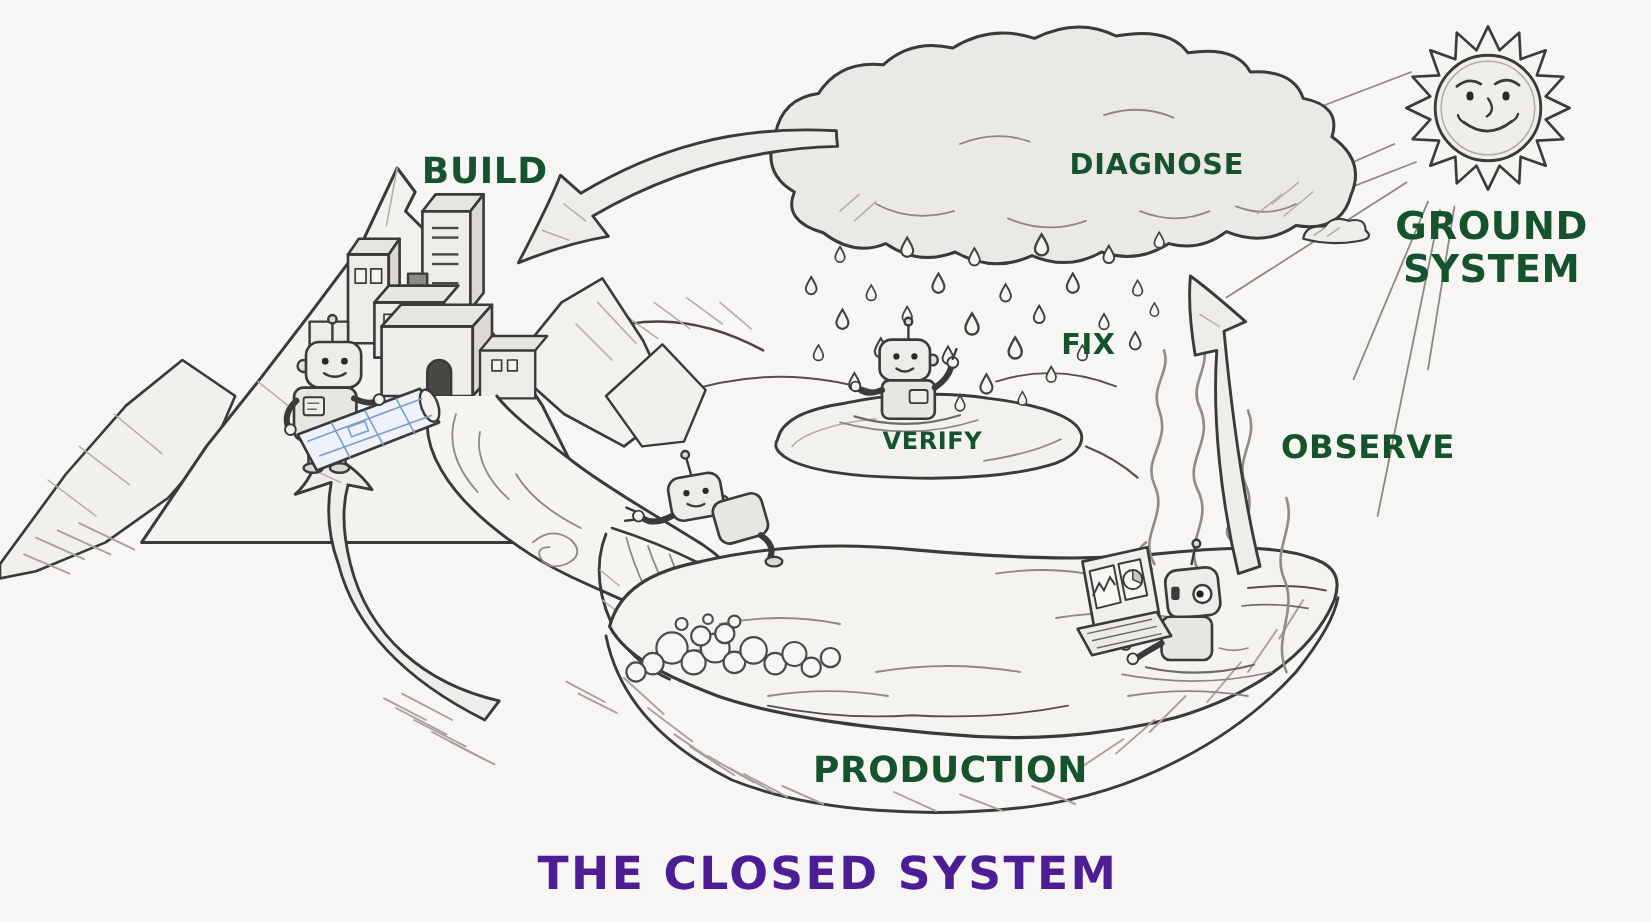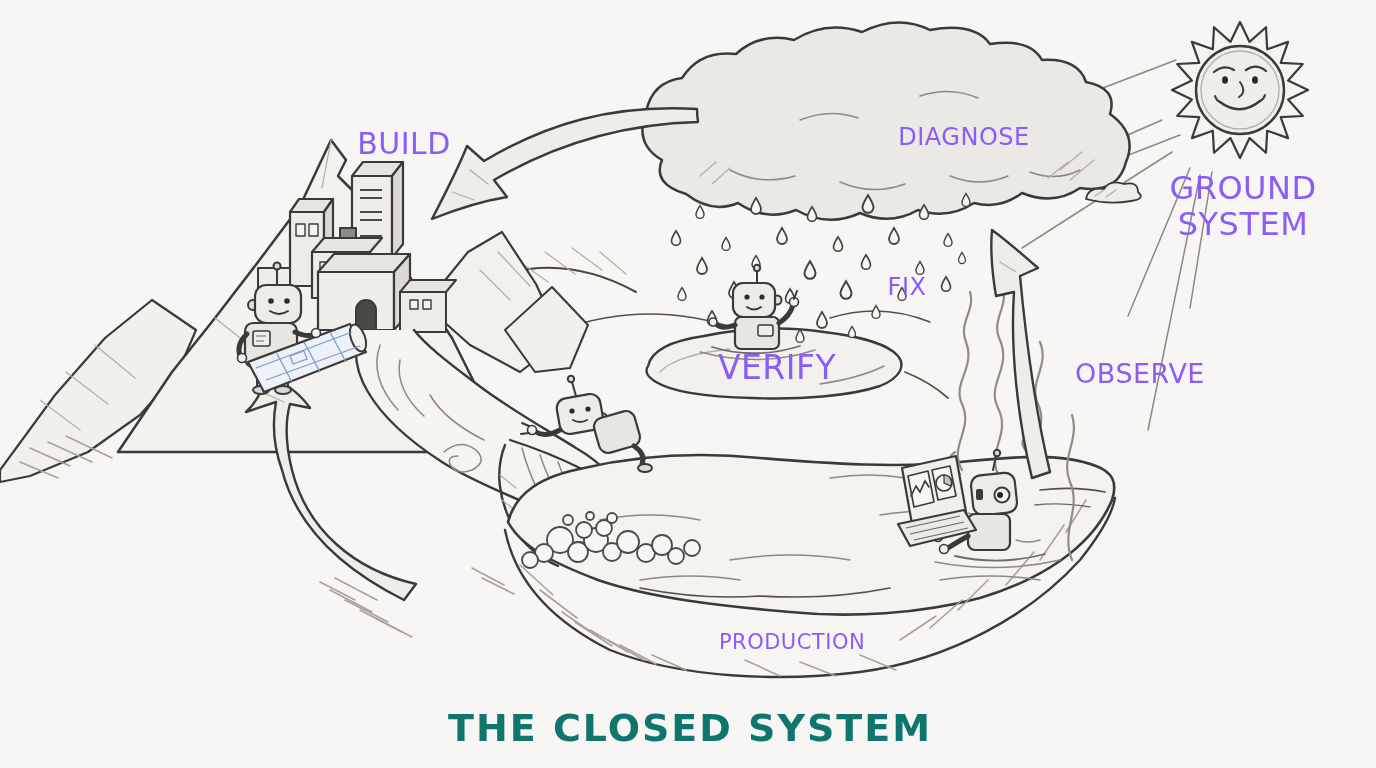--- a/index.html
+++ b/index.html
@@ -1,22 +1,22 @@
 <!DOCTYPE html>
 <html><head>
 <meta charset="utf-8">
 <style>
   html,body{margin:0;padding:0;background:#f7f6f4;}
   .stage{position:relative;width:1376px;height:768px;background:#f7f6f4;overflow:hidden;
          font-family:"DejaVu Sans","Liberation Sans",sans-serif;}
   .stage svg{position:absolute;left:0;top:0;}
-  .lbl{position:absolute;transform:translate(-50%,-50%);font-weight:400;color:#8b5cf6;
+  .lbl{position:absolute;transform:translate(-50%,-50%);font-weight:700;color:#14532d;
        white-space:nowrap;letter-spacing:.5px;}
   .lbl.two-line{text-align:center;white-space:normal;line-height:1.12;}
-  .title-lbl{position:absolute;transform:translate(-50%,-50%);font-weight:700;color:#0f766e;
+  .title-lbl{position:absolute;transform:translate(-50%,-50%);font-weight:700;color:#4c1d95;
        white-space:nowrap;letter-spacing:2px;}
   
   .ink{stroke:#3a3a3a;stroke-linecap:round;stroke-linejoin:round;}
   .thin{stroke:#8d8883;stroke-width:1.5;fill:none;stroke-linecap:round;}
   .faint{stroke:#b3aea7;stroke-width:1.3;fill:none;stroke-linecap:round;}
   .hatchline{stroke:#a8a29a;stroke-width:1.6;stroke-linecap:round;}
 </style>
 </head>
 <body>
 
@@ -387,18 +387,18 @@
   </g>
 </svg>
 
 <div class="lbl" style="left:404px;top:143px;font-size:30px;">BUILD</div>
 <div class="lbl" style="left:964px;top:137px;font-size:24px;">DIAGNOSE</div>
 <div class="lbl two-line" style="left:1243px;top:207px;font-size:32px;">
   <div>GROUND</div>
   <div>SYSTEM</div>
 </div>
 <div class="lbl" style="left:907px;top:287px;font-size:24px;">FIX</div>
-<div class="lbl" style="left:777px;top:367px;font-size:33px;">VERIFY</div>
+<div class="lbl" style="left:777px;top:367px;font-size:20px;">VERIFY</div>
 <div class="lbl" style="left:1140px;top:373px;font-size:27px;">OBSERVE</div>
-<div class="lbl" style="left:792px;top:642px;font-size:21px;">PRODUCTION</div>
+<div class="lbl" style="left:792px;top:642px;font-size:30px;">PRODUCTION</div>
 <div class="title-lbl" style="left:690px;top:728px;font-size:38px;">THE CLOSED SYSTEM</div>
 
 </div>
 
 </body></html>

